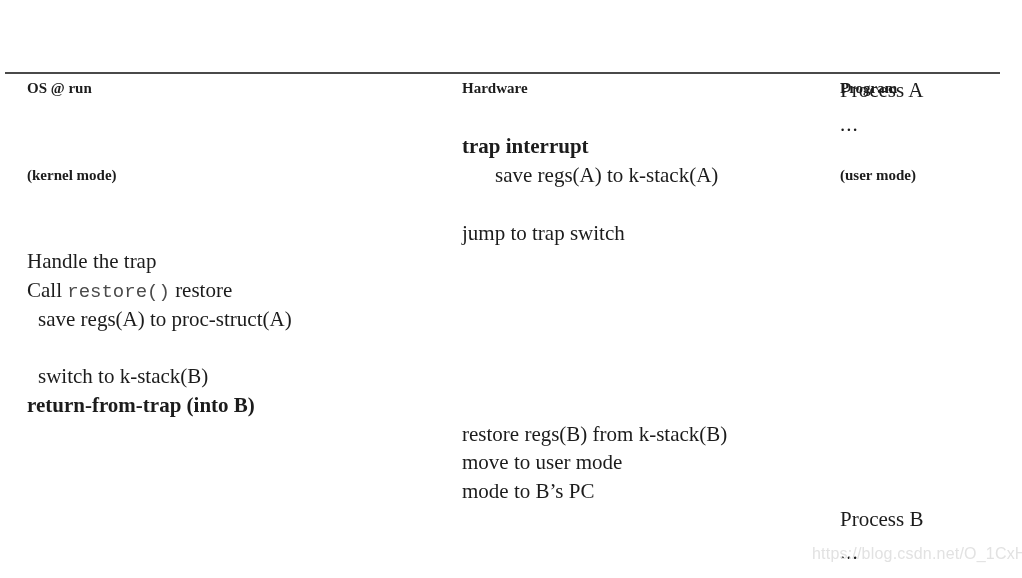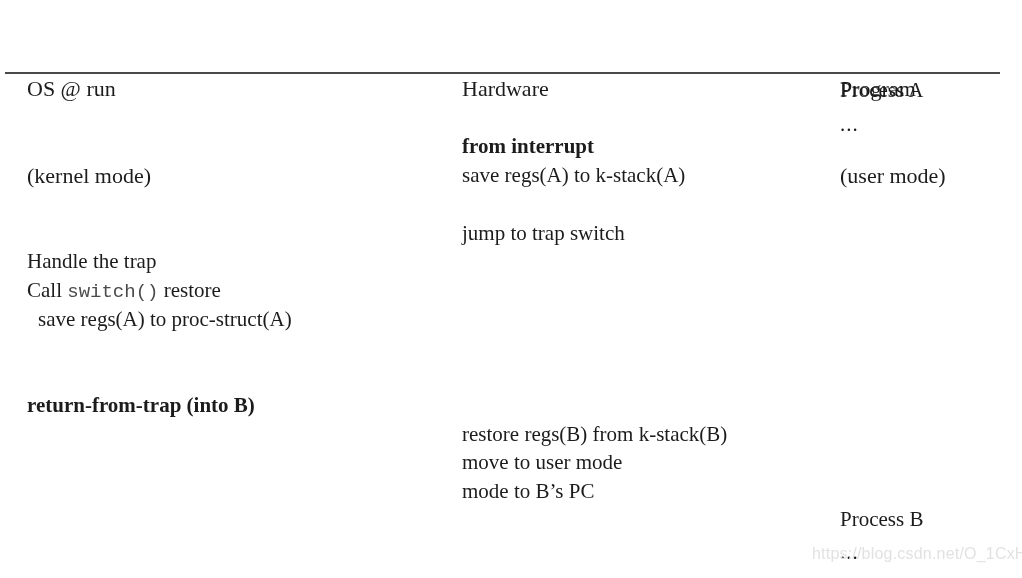--- a/index.html
+++ b/index.html
@@ -25,22 +25,22 @@
   
   .header-row {
     position: absolute;
     left: 0;
     top: 0;
     width: 1022px;
     height: 74px;
   }
   .col-head {
     position: absolute;
-    font-weight: normal;
-    font-size: 22px;
+    font-weight: bold;
+    font-size: 15px;
     line-height: 29px;
     white-space: pre;
   }
   .col-head .head-l1 { display: block; }
   .col-head .head-l2 { display: block; }
 
   .head-os       { left: 27px;  top: 16px; }
   .head-hardware { left: 462px; top: 16px; }
   .head-program  { left: 840px; top: 16px; }
 
@@ -112,29 +112,30 @@
       <span class="head-l2">(user mode)</span>
     </div>
 
   </div>
 
   <div class="rule"></div>
 
   <div class="line c-pg" style="top:78px;">Process A</div>
   <div class="ellipsis c-pg" style="top:112px;">...</div>
 
-  <div class="line c-hw bold" style="top:134px;">from interrupt</div>
-  <div class="line c-hw" style="top:163px;">save regs(A) to k-stack(A)</div>
+  <div class="line c-hw bold" style="top:134px;">trap interrupt</div>
+  <div class="line c-hw" style="top:163px;margin-left:33px;">save regs(A) to k-stack(A)</div>
   <div class="line c-hw" style="top:221px;">jump to trap switch</div>
 
   <div class="line c-os" style="top:249px;">Handle the trap</div>
 
-  <div class="line c-os" style="top:278px;"><span>Call </span><span class="mono">switch()</span><span> restore</span></div>
+  <div class="line c-os" style="top:278px;"><span>Call </span><span class="mono">restore()</span><span> restore</span></div>
 
   <div class="line c-os-in" style="top:307px;">save regs(A) to proc-struct(A)</div>
+  <div class="line c-os-in" style="top:364px;">switch to k-stack(B)</div>
   <div class="line c-os bold" style="top:393px;">return-from-trap (into B)</div>
 
   <div class="line c-hw" style="top:406px;margin-top:16px;">restore regs(B) from k-stack(B)</div>
   <div class="line c-hw" style="top:450px;">move to user mode</div>
   <div class="line c-hw" style="top:479px;">mode to B’s PC</div>
 
   <div class="line c-pg" style="top:507px;">Process B</div>
   <div class="ellipsis c-pg" style="top:540px;">...</div>
 
   <div class="watermark">https://blog.csdn.net/O_1CxH</div>

